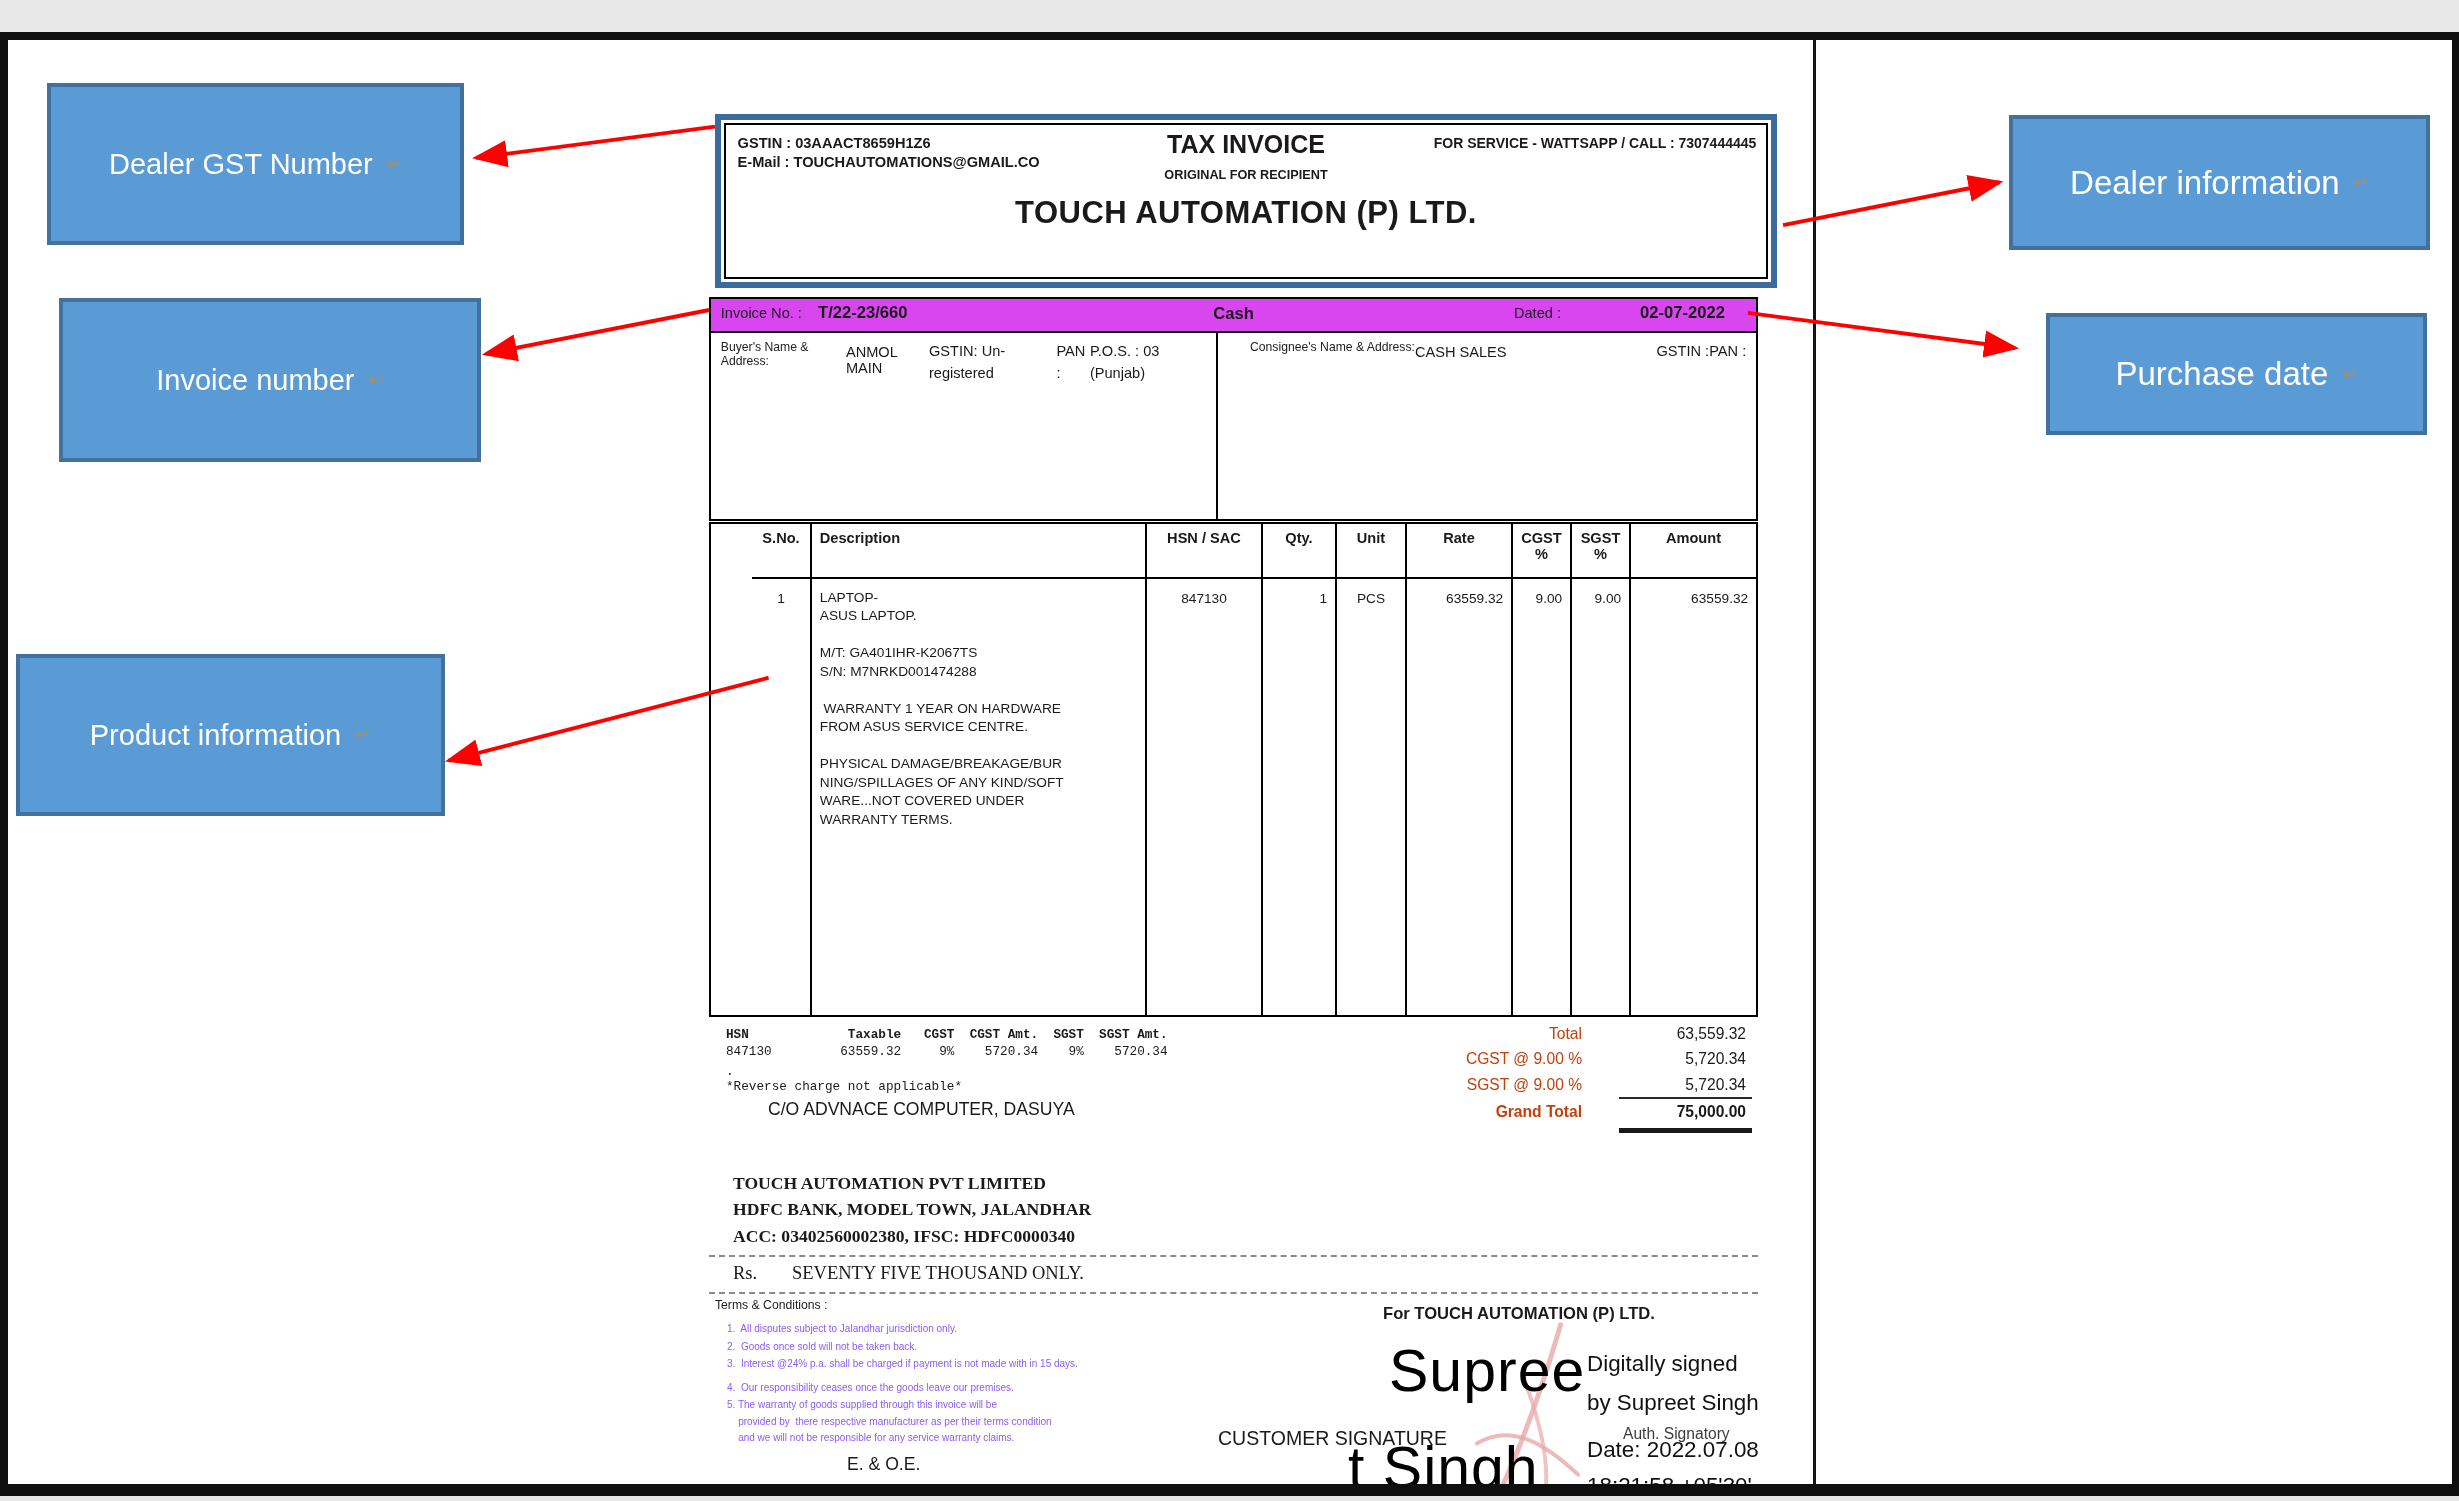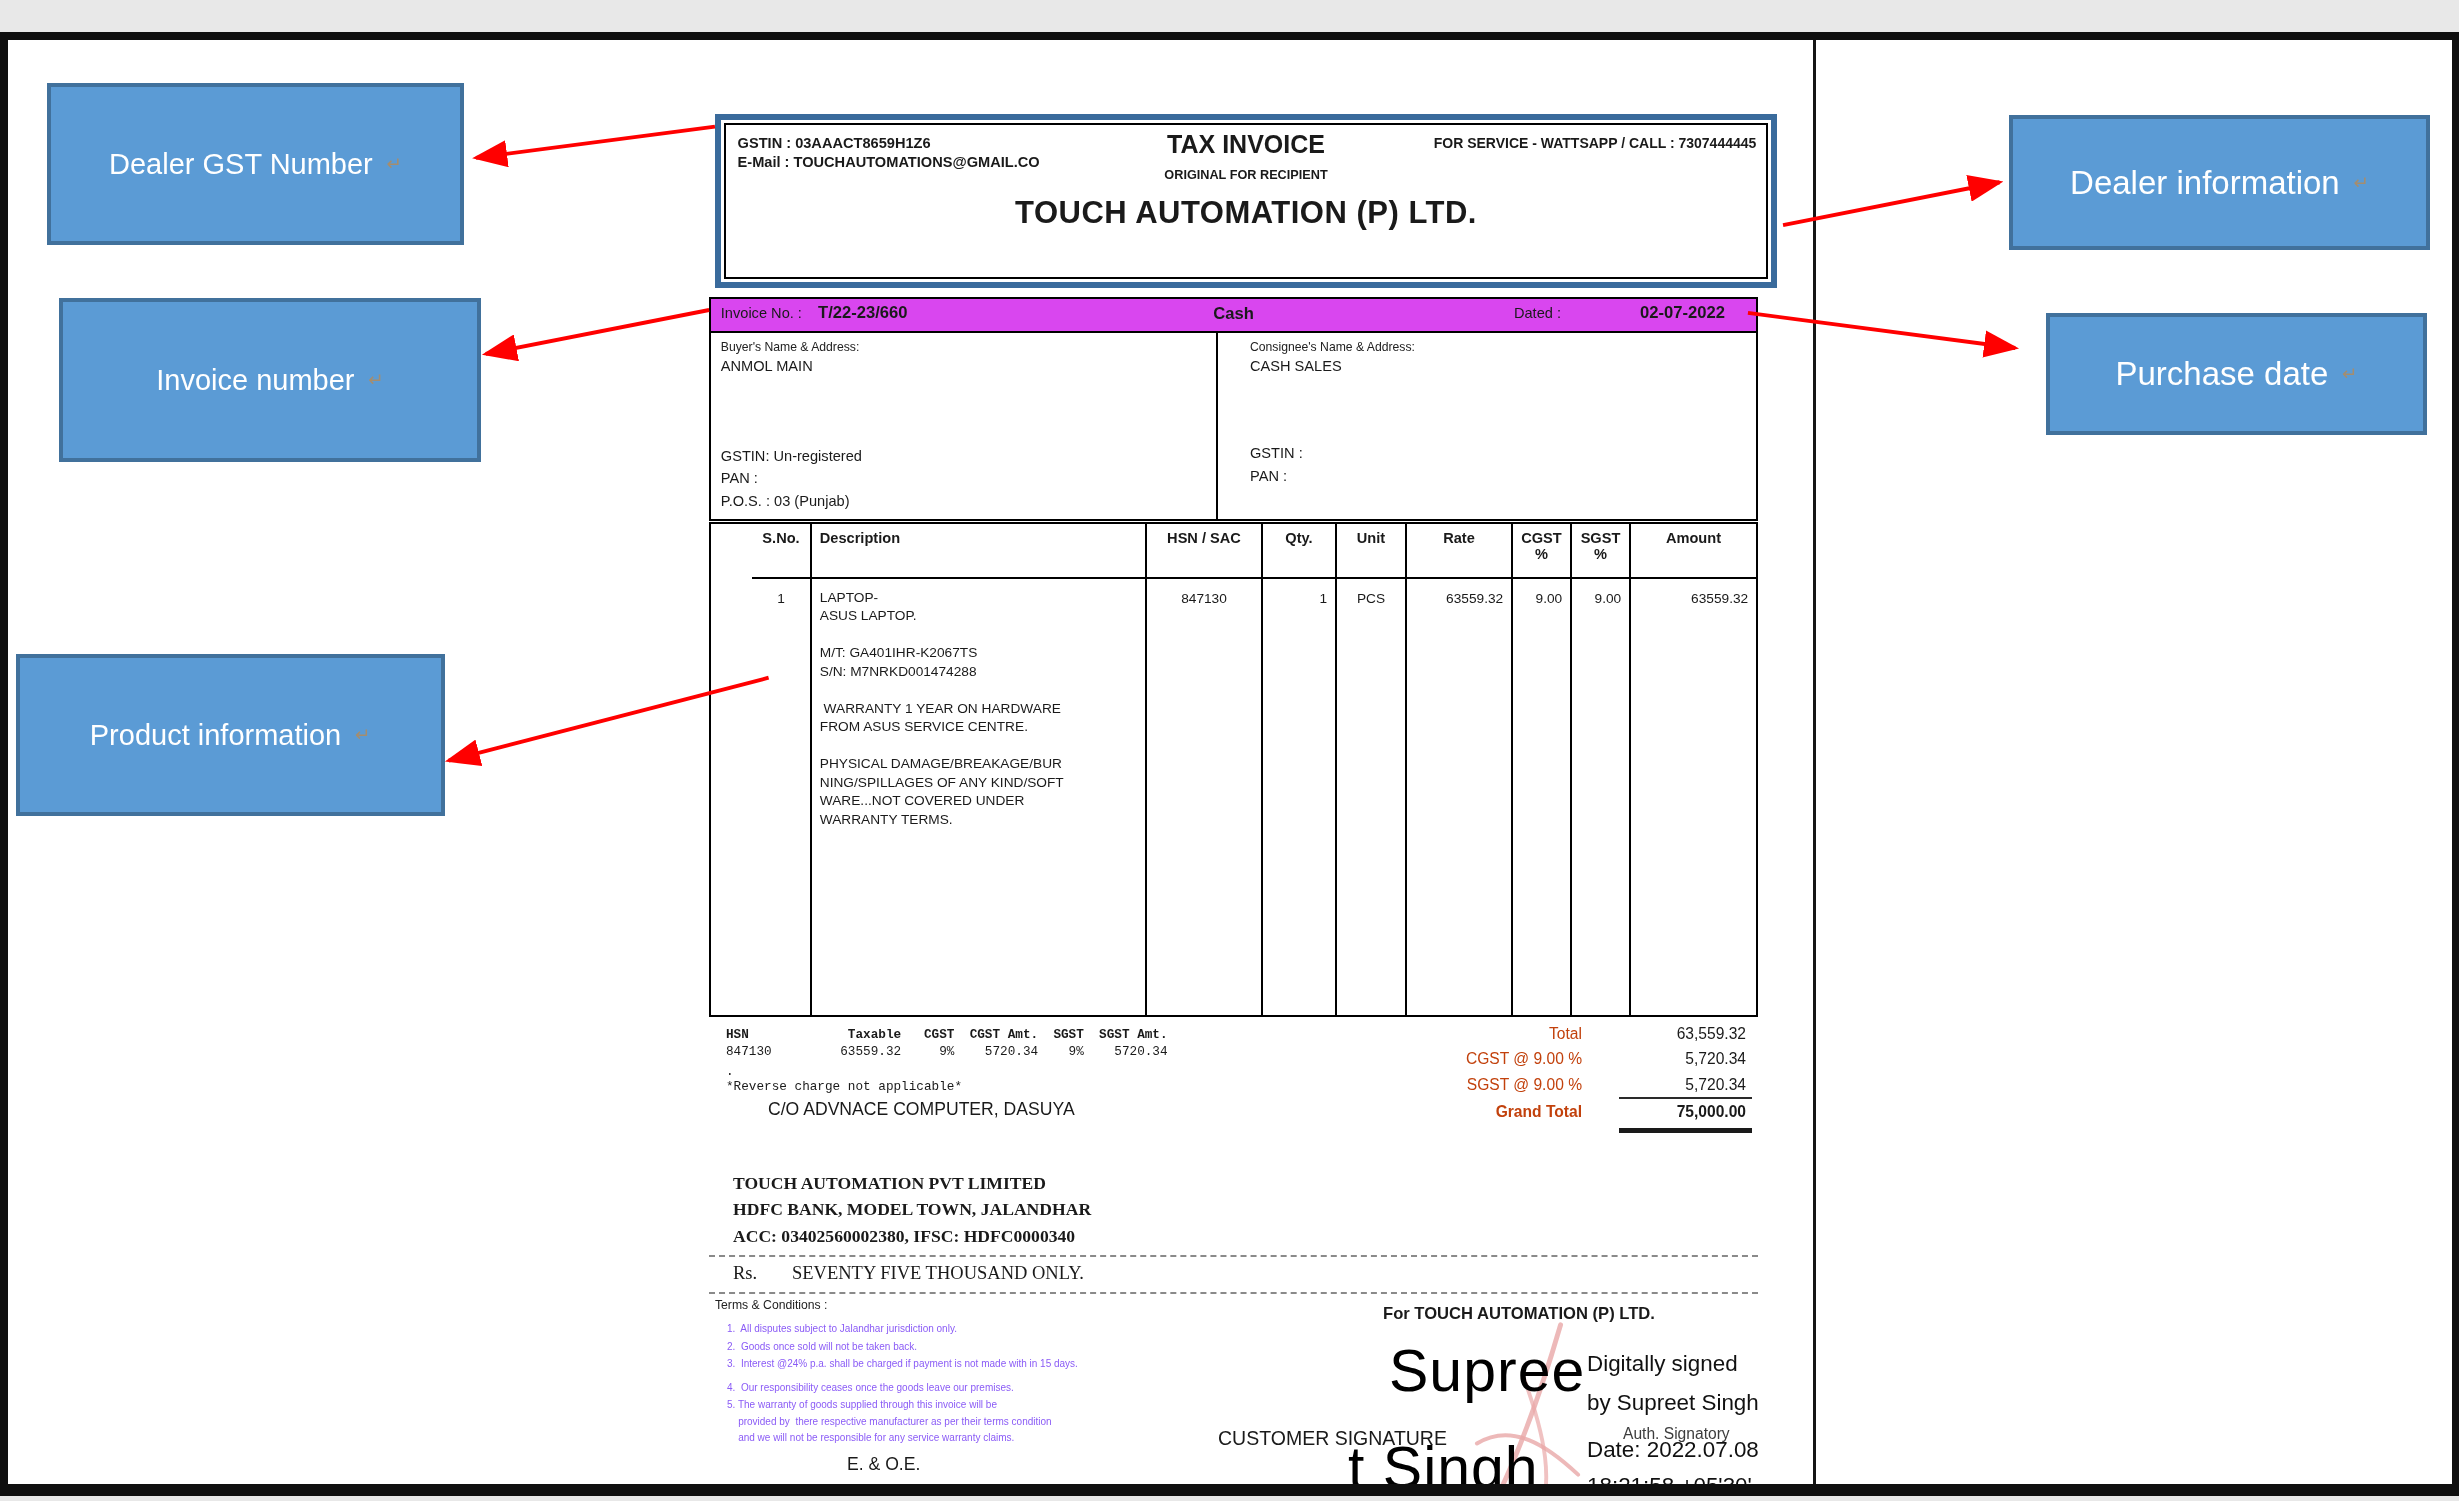--- a/index.html
+++ b/index.html
@@ -22,21 +22,21 @@
   .preline{white-space:pre-line;}
   .prewrap{white-space:pre-wrap;}
   .pre{white-space:pre;}
   .mono{font-family:"Liberation Mono","DejaVu Sans Mono",monospace;}
   .serif{font-family:"Liberation Serif","DejaVu Serif",serif;}
   
   .meta-row{position:absolute;left:709px;top:265px;width:1049px;height:37px;border:2.9px solid #000;box-sizing:border-box;background:#d946ef;z-index:2;}
   
   .party-box{position:absolute;left:709px;top:299px;width:1049px;height:190px;border:2px solid #000;box-sizing:border-box;background:#fff;z-index:2;}
   .party-div{position:absolute;left:505px;top:0;width:2px;height:100%;background:#000;}
-  .party-cell{position:absolute;top:0;height:100%;box-sizing:border-box;padding:6.8px 9.8px;display:flex;flex-direction:column;}
+  .party-cell{position:absolute;top:0;height:100%;box-sizing:border-box;padding:6.8px 9.8px;display:flex;flex-direction:row;}
   .small-lbl{font-size:12.2px;color:#222;}
   .party-name{font-size:14.6px;margin-top:3.9px;}
   .party-tail{font-size:14.6px;line-height:22.4px;}
   .spacer{flex:1;}
   
   .items{position:absolute;left:709px;top:490px;width:1049px;height:495px;border:2.9px solid #000;box-sizing:border-box;background:#fff;z-index:2;
          display:grid;grid-template-columns:60px 335px 116px 74px 70px 106px 59px 59px 1fr;grid-template-rows:55px 1fr;padding-left:41px;}
   .items > div{border-right:2px solid #000;box-sizing:border-box;}
   .items > div:nth-child(9n){border-right:none;}
   .th{border-bottom:2.9px solid #000;font-weight:bold;font-size:14.6px;display:flex;align-items:flex-start;justify-content:center;padding-top:5.9px;text-align:center;}

